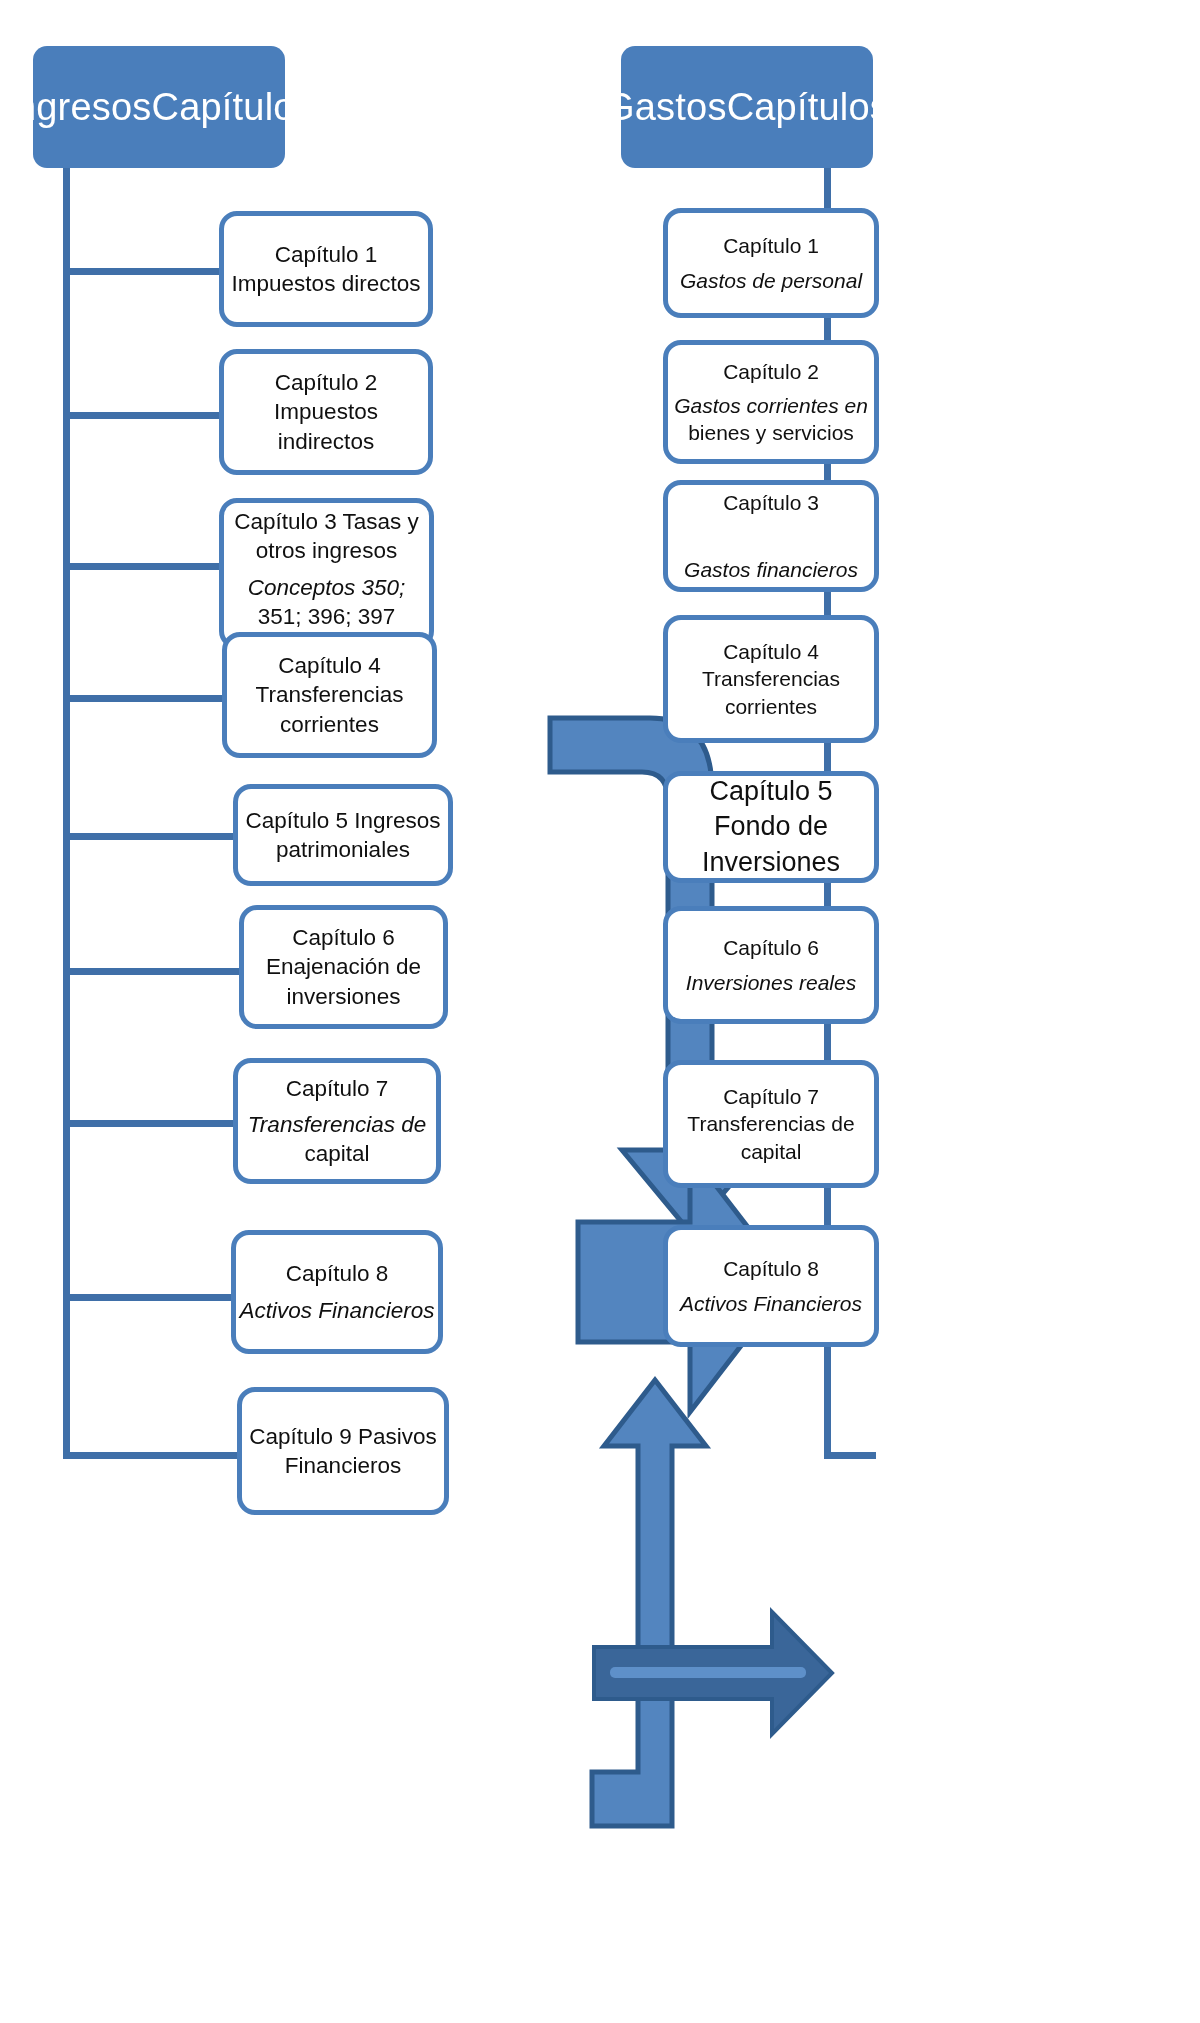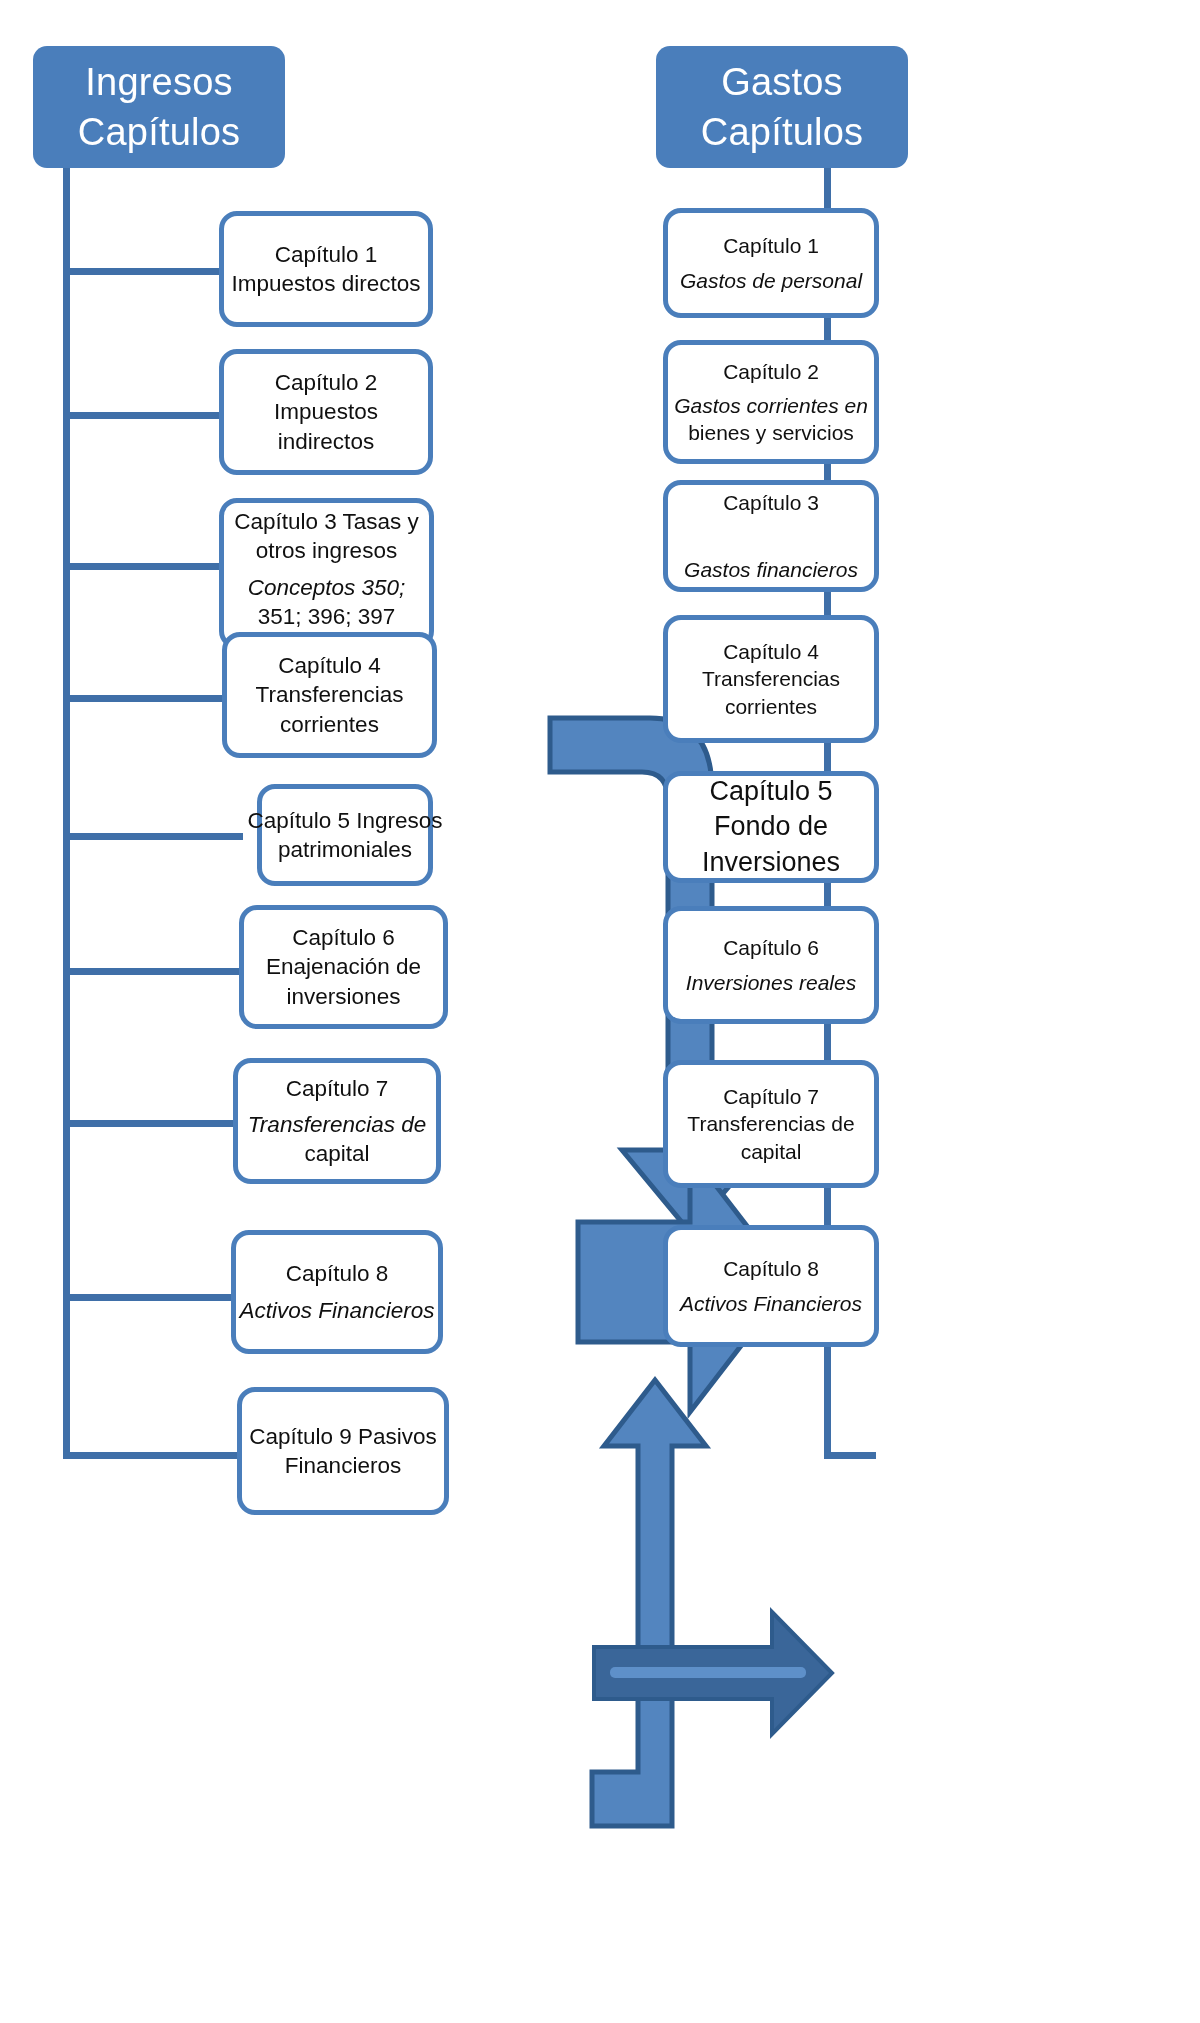--- a/index.html
+++ b/index.html
@@ -4,21 +4,21 @@
 <style>
   html,body{margin:0;padding:0;background:#ffffff;}
   body{font-family:"Liberation Sans","DejaVu Sans",sans-serif;}
   #canvas{position:relative;width:1200px;height:2023px;background:#ffffff;overflow:hidden;}
 
   .hdr{
     position:absolute;
     background:#4A7EBB;
     border-radius:14px;
     color:#ffffff;
-    display:flex;flex-direction:column;
+    display:flex;flex-direction:row;
     align-items:center;justify-content:center;
     line-height:1.32;
     font-size:38px;
     letter-spacing:.2px;
   }
   .hdr .l1,.hdr .l2{display:block;}
 
   .node{
     position:absolute;
     background:#ffffff;
@@ -197,21 +197,21 @@
     <span class="ln grp">Conceptos 350;</span>
     <span class="ln">351; 396; 397</span>
   </div>
 
   <div class="node" style="left:222px;top:632px;width:215px;height:126px;">
     <span class="ln">Capítulo 4</span>
     <span class="ln">Transferencias</span>
     <span class="ln">corrientes</span>
   </div>
 
-  <div class="node" style="left:233px;top:784px;width:176px;height:102px;margin-left:24px;">
+  <div class="node" style="left:233px;top:784px;width:220px;height:102px;">
     <span class="ln">Capítulo 5 Ingresos</span>
     <span class="ln">patrimoniales</span>
   </div>
 
   <div class="node" style="left:239px;top:905px;width:209px;height:124px;">
     <span class="ln">Capítulo 6</span>
     <span class="ln">Enajenación de</span>
     <span class="ln">inversiones</span>
   </div>
 
@@ -224,21 +224,21 @@
   <div class="node" style="left:231px;top:1230px;width:212px;height:124px;">
     <span class="ln">Capítulo 8</span>
     <span class="ln grp">Activos Financieros</span>
   </div>
 
   <div class="node" style="left:237px;top:1387px;width:212px;height:128px;">
     <span class="ln">Capítulo 9 Pasivos</span>
     <span class="ln">Financieros</span>
   </div>
 
-  <div class="hdr" style="left:621px;top:46px;width:252px;height:122px;margin-left:35px;">
+  <div class="hdr" style="left:621px;top:46px;width:252px;height:122px;">
     <span class="l1">Gastos</span>
     <span class="l2">Capítulos</span>
   </div>
 
   <div class="node" style="left:663px;top:208px;width:216px;height:110px;font-size:21px;">
     <span class="ln">Capítulo 1</span>
     <span class="ln grp">Gastos de personal</span>
   </div>
 
   <div class="node" style="left:663px;top:340px;width:216px;height:124px;font-size:21px;">

